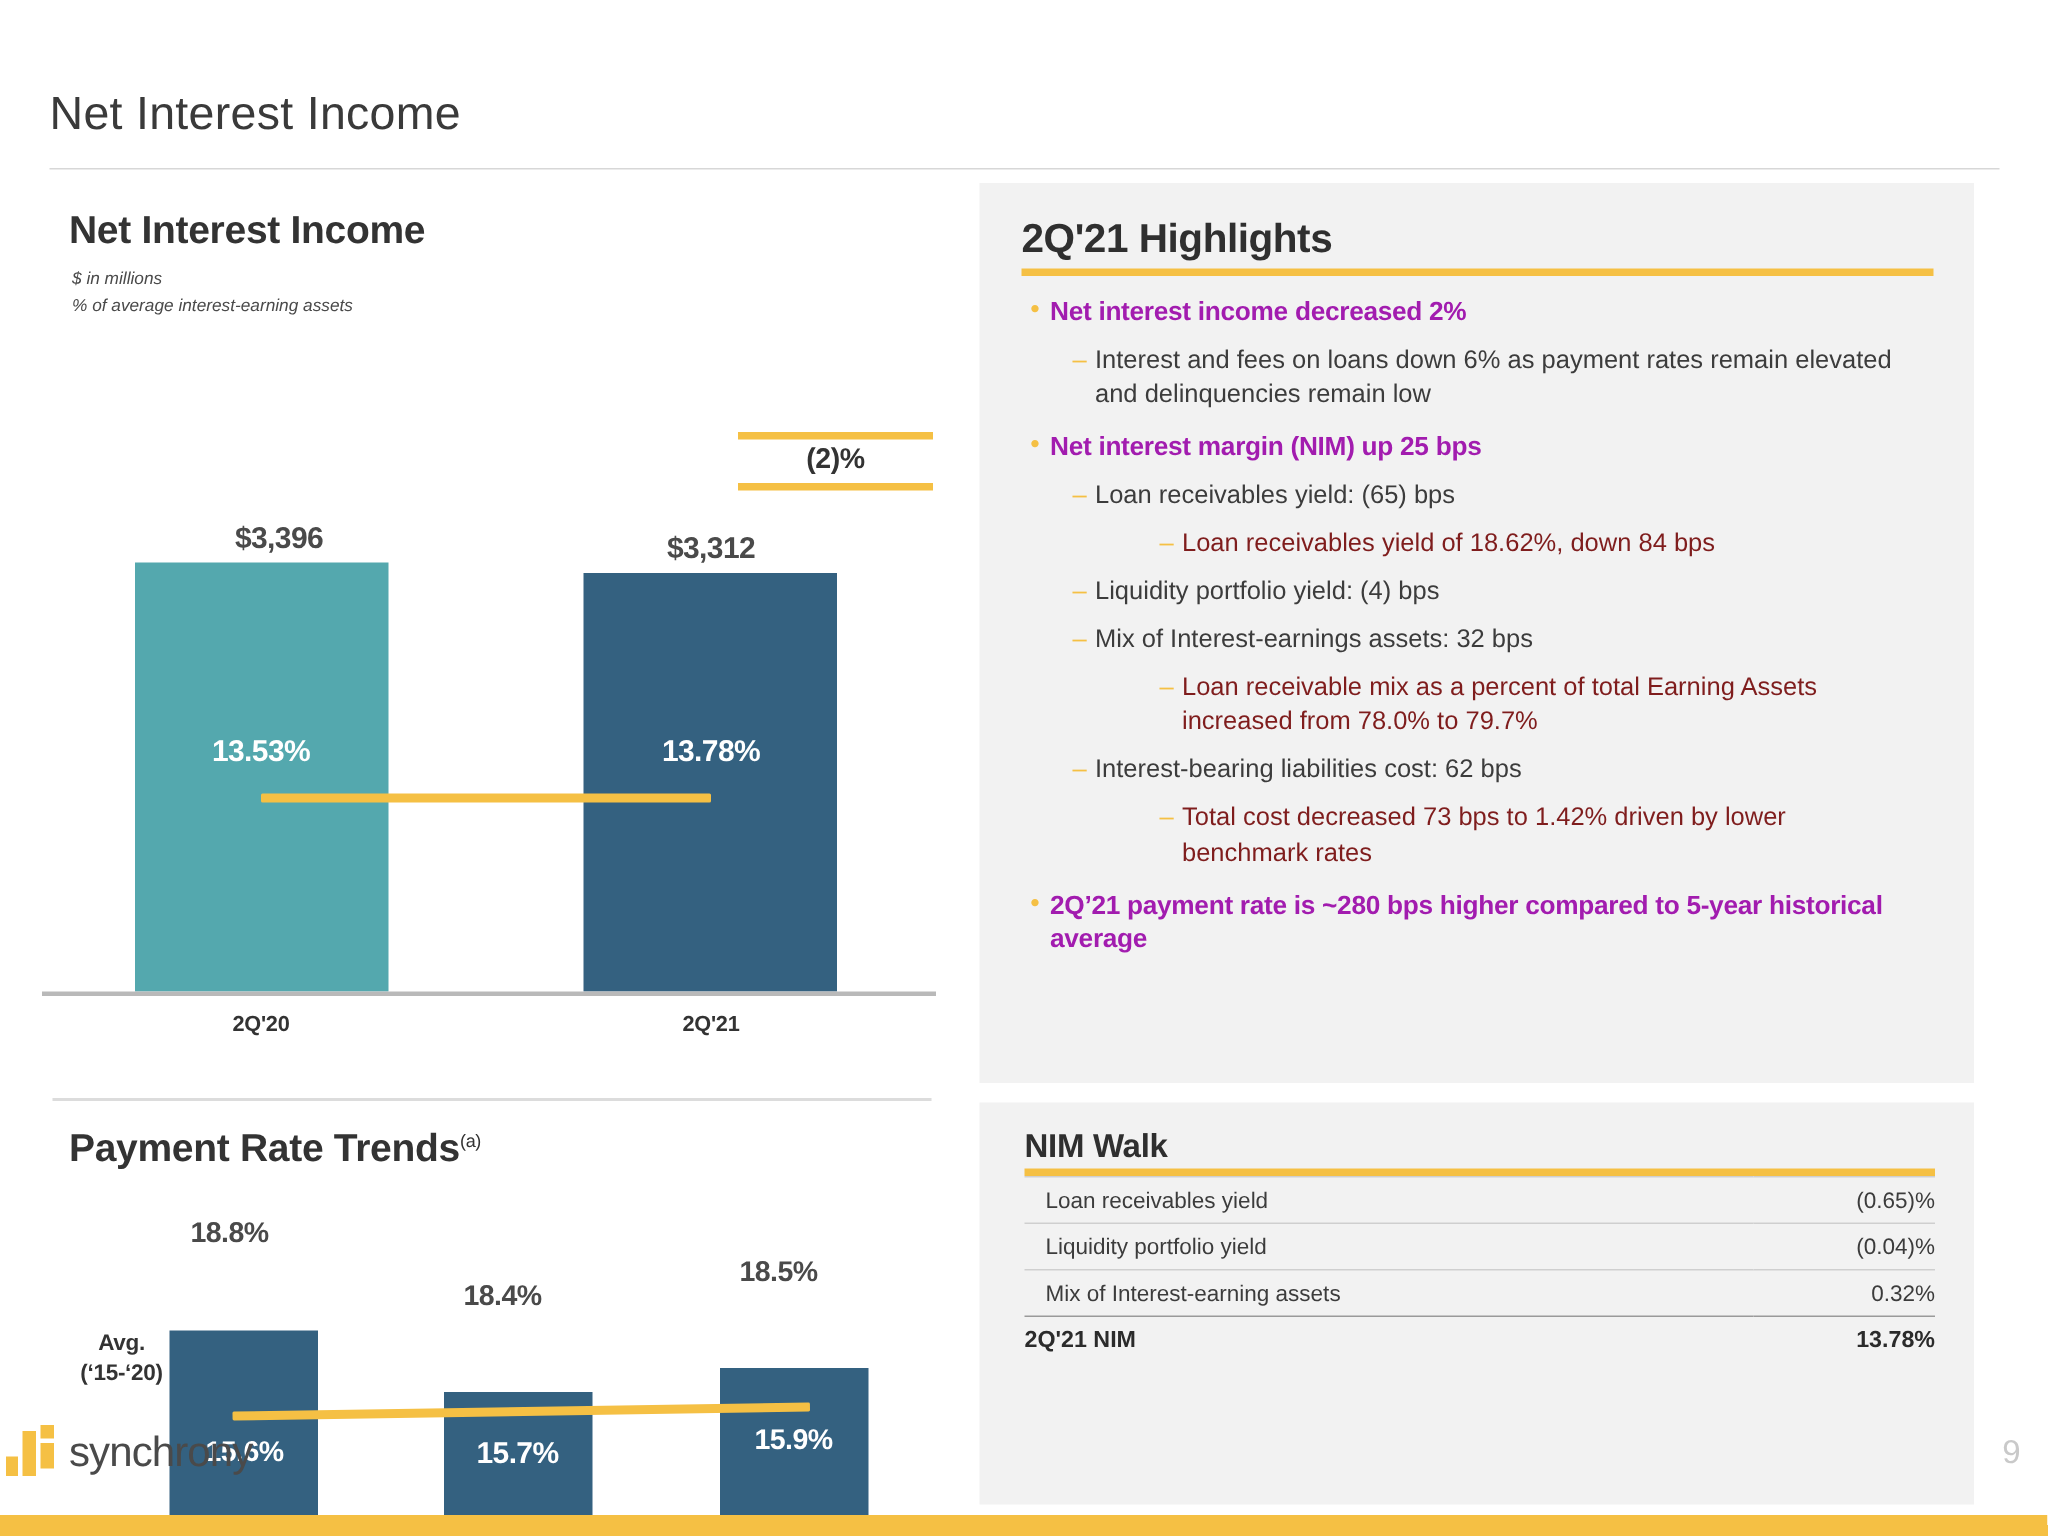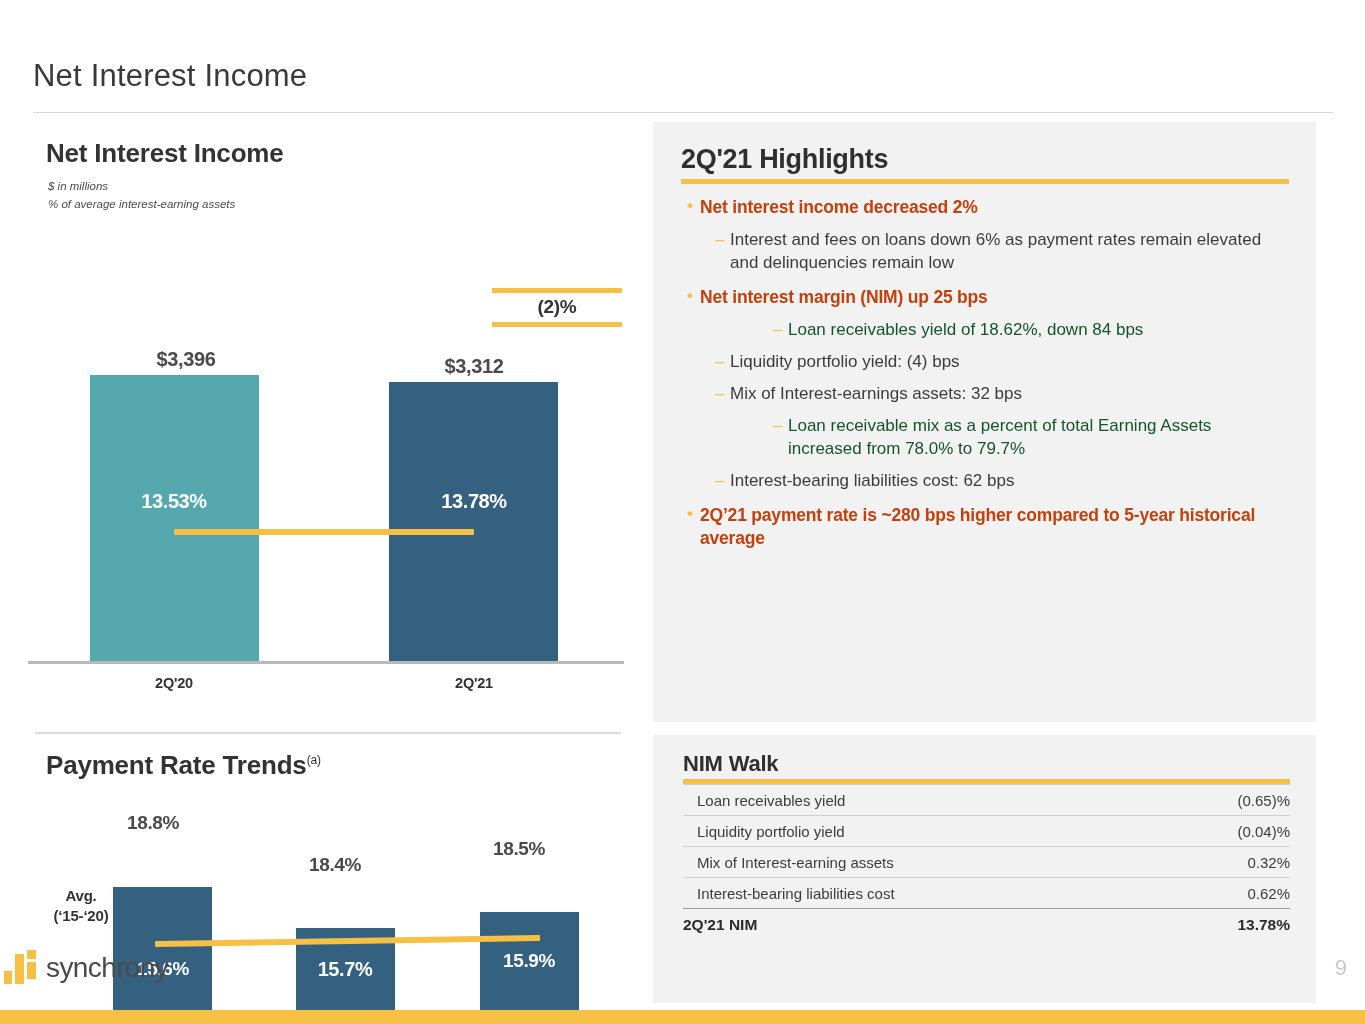--- a/index.html
+++ b/index.html
@@ -78,35 +78,35 @@
     position:absolute; left:653px; top:122px; width:663px; height:600px;
     background:#F2F2F2; padding:22px 26px 0 28px;
   }
   .hl-title { font-size:27px; font-weight:700; color:#2f2f2f; letter-spacing:-.3px; }
   .hl-underline { margin-top:4px; height:5px; background:#F5C044; width:608px; }
 
   ul.bul { list-style:none; margin-top:10px; }
   li.b1, li.b2, li.b3 { position:relative; display:block; }
   li.b1 {
     margin:12px 0 0 6px; padding-left:13px;
-    font-size:17.5px; font-weight:700; color:#c2410c; line-height:1.3; letter-spacing:-.2px;
+    font-size:17.5px; font-weight:700; color:#a21caf; line-height:1.3; letter-spacing:-.2px;
   }
   li.b1:before {
     content:"•"; position:absolute; left:0; top:-1px; color:#F5C044; font-size:17px;
   }
   li.b2 {
     margin:9px 0 0 34px; padding-left:15px;
     font-size:17px; font-weight:400; color:#3c3c3c; line-height:1.36;
   }
   li.b2:before {
     content:"–"; position:absolute; left:0; top:0; color:#F5C044; font-size:17px;
   }
   li.b3 {
     margin:9px 16px 0 92px; padding-left:15px;
-    font-size:17px; font-weight:400; color:#14532d; line-height:1.36;
+    font-size:17px; font-weight:400; color:#7f1d1d; line-height:1.36;
   }
   li.b3:before {
     content:"–"; position:absolute; left:0; top:0; color:#F5C044; font-size:17px;
   }
 
   
   .nimwalk {
     position:absolute; left:653px; top:735px; width:663px; height:268px;
     background:#F2F2F2; padding:16px 26px 0 30px;
   }
@@ -202,25 +202,27 @@
     </div>
   </div>
 
   <div class="highlights">
     <div class="hl-title">2Q'21 Highlights</div>
     <div class="hl-underline"></div>
     <ul class="bul">
       <li class="b1">Net interest income decreased 2%</li>
       <li class="b2">Interest and fees on loans down 6% as payment rates remain elevated and delinquencies remain low</li>
       <li class="b1">Net interest margin (NIM) up 25 bps</li>
+      <li class="b2">Loan receivables yield: (65) bps</li>
       <li class="b3">Loan receivables yield of 18.62%, down 84 bps</li>
       <li class="b2">Liquidity portfolio yield: (4) bps</li>
       <li class="b2">Mix of Interest-earnings assets: 32 bps</li>
       <li class="b3">Loan receivable mix as a percent of total Earning Assets increased from 78.0% to 79.7%</li>
       <li class="b2">Interest-bearing liabilities cost: 62 bps</li>
+      <li class="b3">Total cost decreased 73 bps to 1.42% driven by lower benchmark rates</li>
       <li class="b1">2Q’21 payment rate is ~280 bps higher compared to  5-year historical average</li>
     </ul>
   </div>
 
   <div class="nimwalk">
     <div class="nw-title">NIM Walk</div>
     <div class="nw-underline"></div>
     <table class="nw">
       <tbody>
         <tr class="nw-row">
@@ -228,24 +230,20 @@
           <td class="val">(0.65)%</td>
         </tr>
         <tr class="nw-row">
           <td class="lbl">Liquidity portfolio yield</td>
           <td class="val">(0.04)%</td>
         </tr>
         <tr class="nw-row">
           <td class="lbl">Mix of Interest-earning assets</td>
           <td class="val">0.32%</td>
         </tr>
-        <tr class="nw-row">
-          <td class="lbl">Interest-bearing liabilities cost</td>
-          <td class="val">0.62%</td>
-        </tr>
         <tr class="nw-last">
           <td>2Q'21 NIM</td>
           <td class="val">13.78%</td>
         </tr>
       </tbody>
     </table>
   </div>
 
   <div class="logo">
     <span class="mark">

